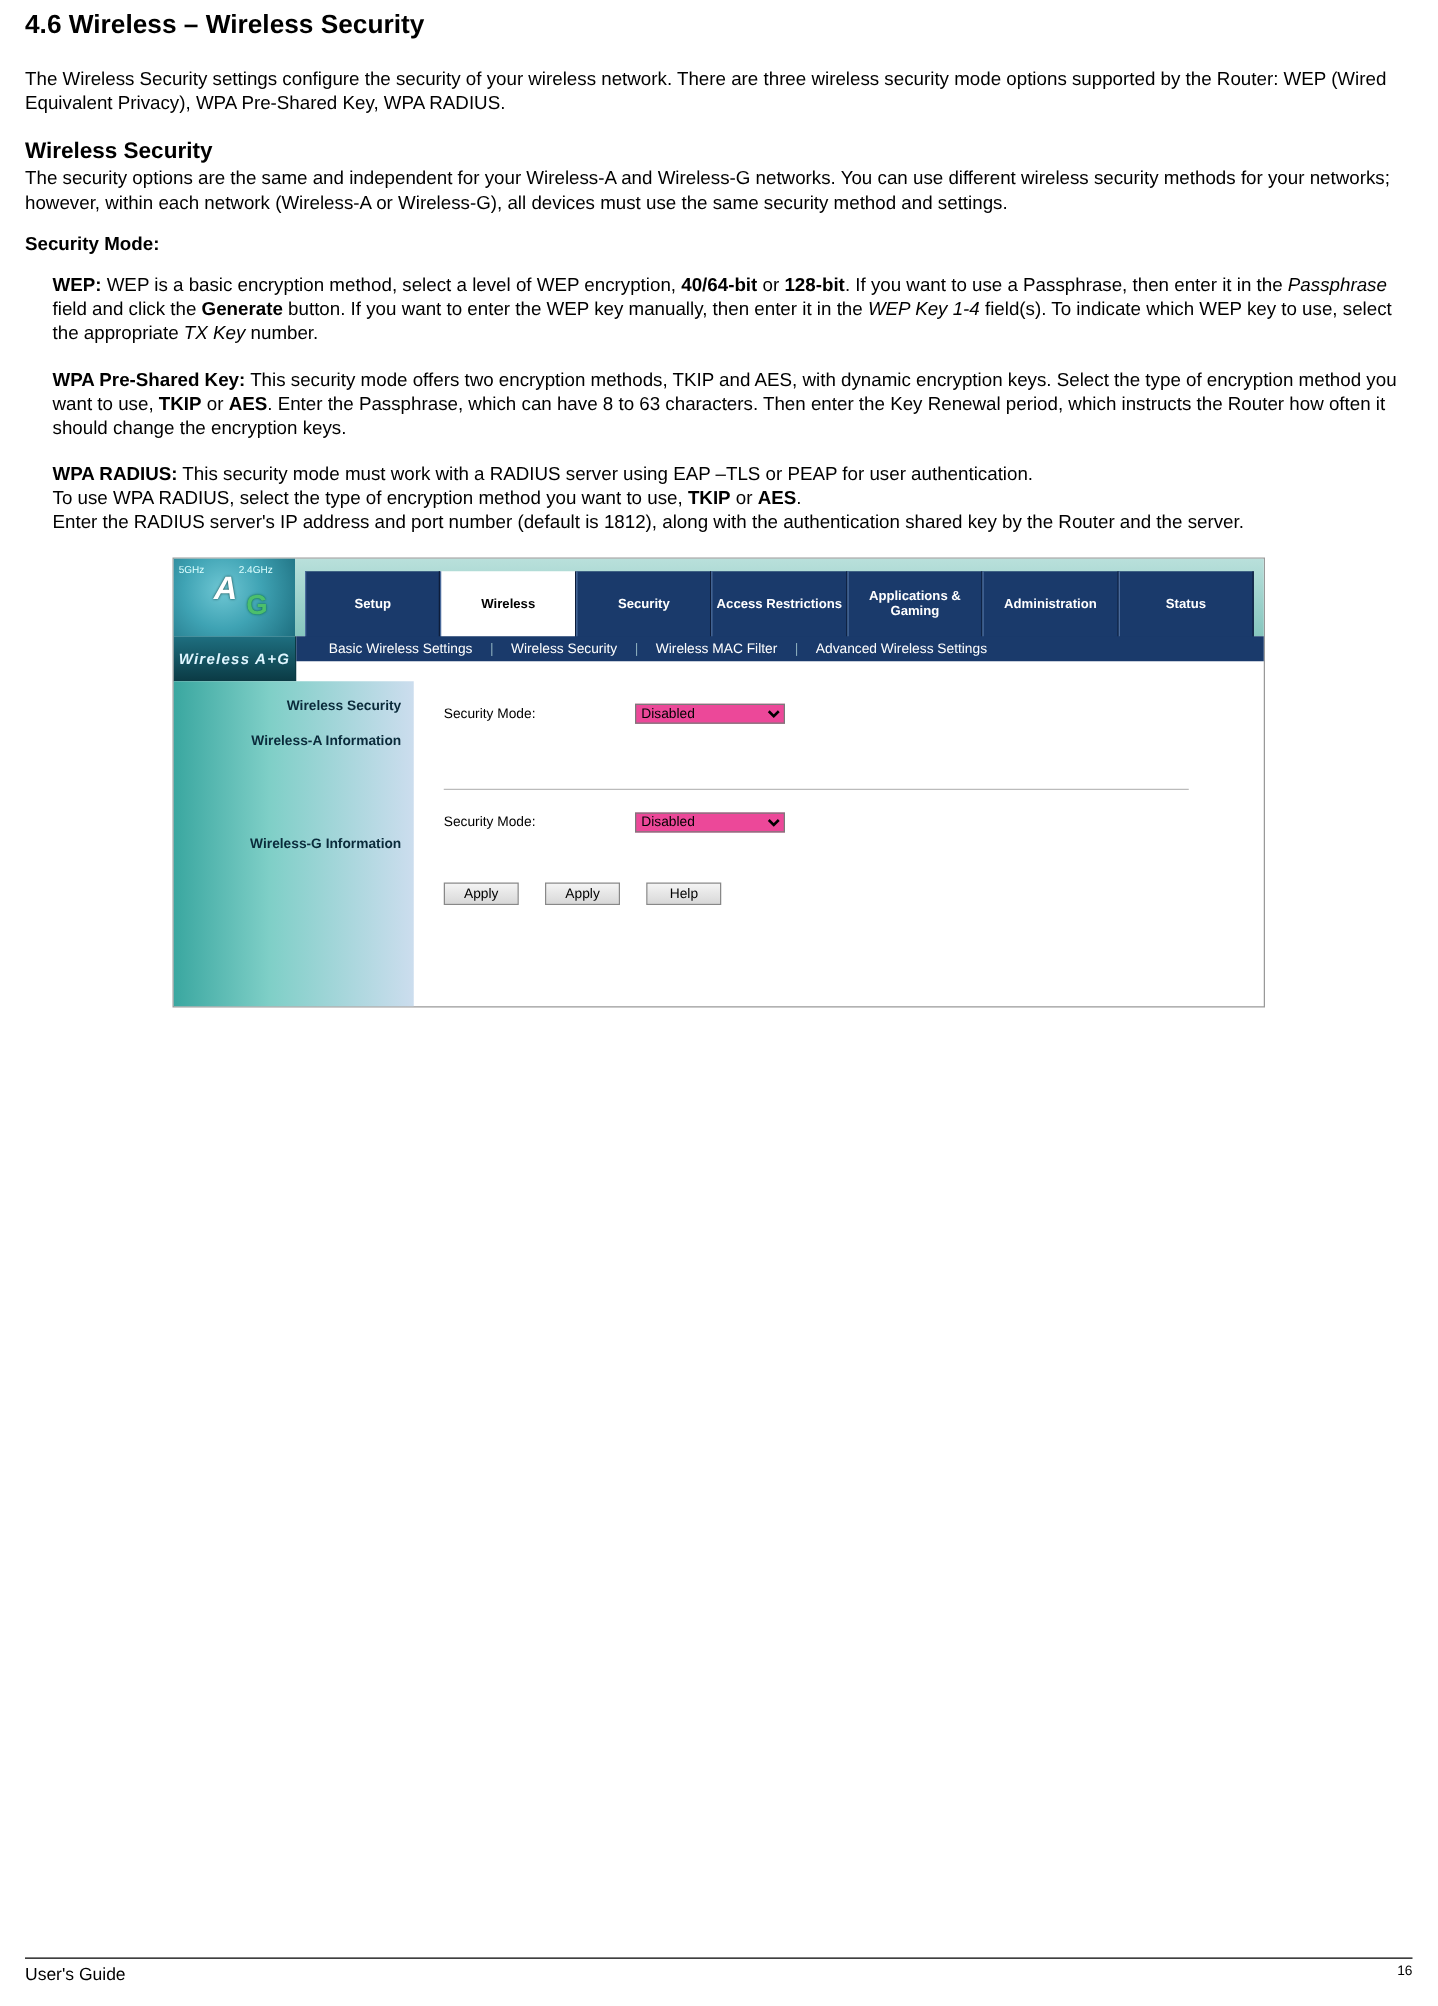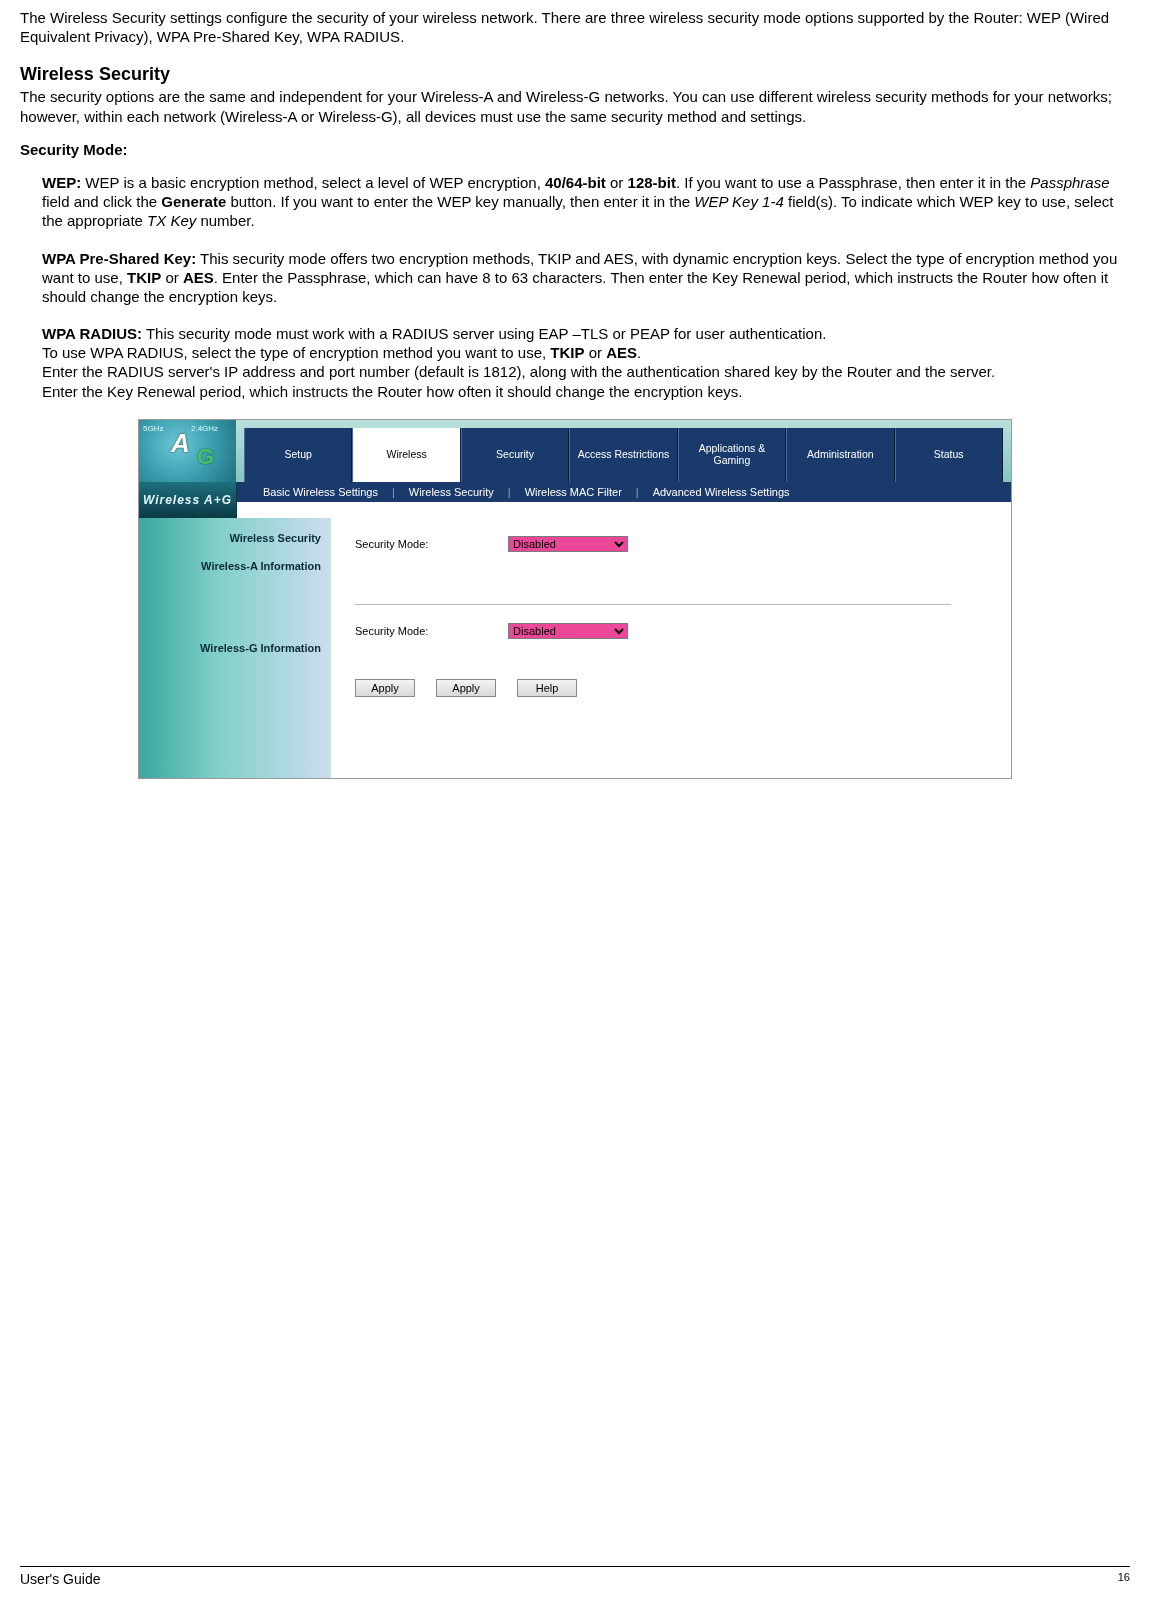--- a/index.html
+++ b/index.html
@@ -43,21 +43,21 @@
   .router-ui {
     width: 872px;
     margin: 6px auto 0 auto;
     border: 1px solid #999;
     background: #fff;
     font-size: 11px;
   }
   .ru-top {
     display: flex;
     height: 62px;
-    align-items: flex-end;
+    align-items: center;
     background: linear-gradient(#b9e0db,#86c6be);
   }
   .ru-logo {
     width: 97px; height: 62px;
     background: radial-gradient(circle at 40% 40%, #6fc7d4 0%, #3fa3b4 45%, #1e6f80 100%);
     position: relative;
     color:#fff;
   }
   .ru-logo .logo-a { position:absolute; left:32px; top:8px; font-size:26px; font-weight:bold; font-style:italic; text-shadow:0 0 2px #033; }
   .ru-logo .logo-g { position:absolute; left:58px; top:24px; font-size:22px; font-weight:bold; text-shadow:0 0 2px #063; color:#4cbf6c;}
@@ -71,21 +71,21 @@
     align-items: flex-end;
   }
   .ru-tab {
     flex: 1;
     background: #1a3a6b;
     color: #fff;
     height: 30px;
     border-left: 1px solid #4a6a9a;
     border-right: 1px solid #0c1c3a;
     display:flex; align-items:center; justify-content:center;
-    font-weight:normal; font-size:10.5px;
+    font-weight:bold; font-size:10.5px;
     text-align:center;
     padding: 12px 2px;
     line-height:1.1;
   }
   .ru-tab.active { background:#fff; color:#000; }
   .ru-subtabs {
     background:#1a3a6b; color:#fff;
     display:flex; align-items:center;
     font-size:11px;
     padding-left:192px;
@@ -128,41 +128,41 @@
     font-size:14px;
     display:flex; justify-content:space-between;
   }
   .footer .pg { font-size:11px; }
 </style>
 </head>
 <body>
 
 <div class="page">
 
+  <h2 class="sec-title">4.6 Wireless – Wireless Security</h2>
 
   <p class="body-text">The Wireless Security settings configure the security of your wireless network. There are three wireless security mode options supported by the Router: WEP (Wired Equivalent Privacy), WPA Pre-Shared Key, WPA RADIUS.</p>
 
   <h3 class="sub-title">Wireless Security</h3>
   <p class="body-text" style="margin-bottom:14px">The security options are the same and independent for your Wireless-A and Wireless-G networks. You can use different wireless security methods for your networks; however, within each network (Wireless-A or Wireless-G), all devices must use the same security method and settings.</p>
 
   <p class="body-text label-bold" style="margin-bottom:14px">Security Mode:</p>
 
   <p class="indent-block">
     <span class="label-bold">WEP:</span><span> WEP is a basic encryption method, select a level of WEP encryption, </span><span class="label-bold">40/64-bit</span><span> or </span><span class="label-bold">128-bit</span><span>. If you want to use a Passphrase, then enter it in the </span><span class="italic">Passphrase</span><span> field and click the </span><span class="label-bold">Generate</span><span> button. If you want to enter the WEP key manually, then enter it in the </span><span class="italic">WEP Key 1-4</span><span> field(s). To indicate which WEP key to use, select the appropriate </span><span class="italic">TX Key</span><span> number.</span>
   </p>
 
   <p class="indent-block">
     <span class="label-bold">WPA Pre-Shared Key:</span><span> This security mode offers two encryption methods, TKIP and AES, with dynamic encryption keys. Select the type of encryption method you want to use, </span><span class="label-bold">TKIP</span><span> or </span><span class="label-bold">AES</span><span>. Enter the Passphrase, which can have 8 to 63 characters. Then enter the Key Renewal period, which instructs the Router how often it should change the encryption keys.</span>
   </p>
 
   <p class="indent-block">
     <span class="label-bold">WPA RADIUS:</span><span> This security mode must work with a RADIUS server using EAP –TLS or PEAP for user authentication.</span><br>
     <span>To use WPA RADIUS, select the type of encryption method you want to use, </span><span class="label-bold">TKIP</span><span> or </span><span class="label-bold">AES</span><span>.</span><br>
     <span>Enter the RADIUS server's IP address and port number (default is 1812), along with the authentication shared key by the Router and the server.</span><br>
-    <span>Enter the Key Renewal period, which instructs the Router how often it should change the encryption keys.</span>
   </p>
 
   <div class="router-ui">
     <div class="ru-top">
       <div class="ru-logo">
         <span class="logo-5">5GHz</span>
         <span class="logo-24">2.4GHz</span>
         <span class="logo-a">A</span>
         <span class="logo-g">G</span>
       </div>

